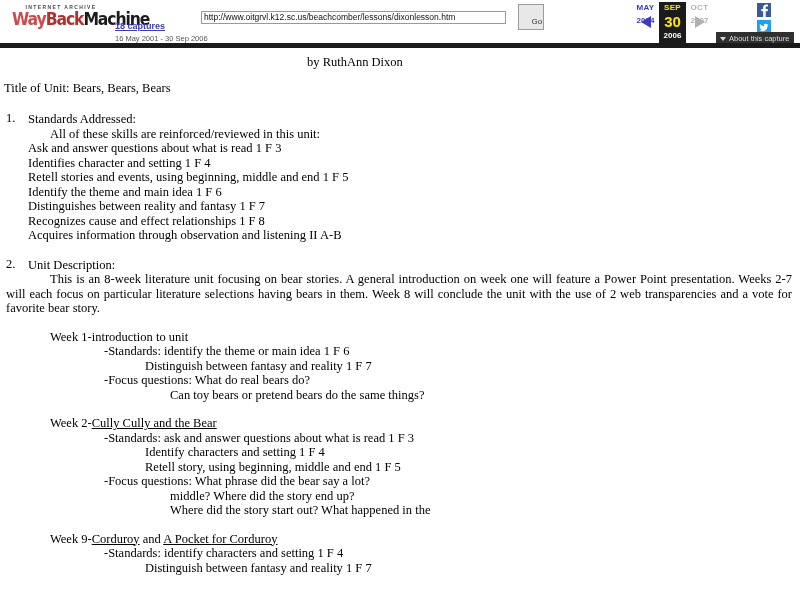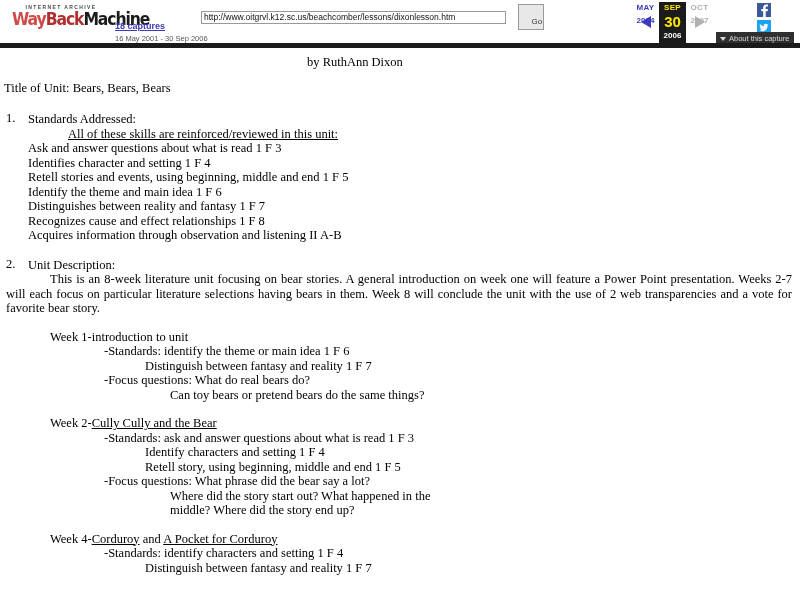--- a/index.html
+++ b/index.html
@@ -224,21 +224,21 @@
     padding-left: 0;
   }
   .num {
     position: absolute;
     left: 6px;
     top: 0;
   }
   .item-head { margin-left: 28px; }
 
   .lvl-1 { margin-left: 28px; }
-  .lvl-2 { margin-left: 68px; text-decoration: underline; }
+  .lvl-2 { margin-left: 50px; }
 
   .para {
     margin-left: 6px;
     text-indent: 44px;
     line-height: 14.5px;
     white-space: normal;
     text-align: justify;
     padding-right: 8px;
   }
 
@@ -370,24 +370,24 @@
     <div class="ind-a ln"><span>-Focus questions: </span><span>What do real bears do?</span></div>
     <div class="ind-c ln">Can toy bears or pretend bears do the same things?</div>
   </div>
 
   <div class="week-block">
     <div class="week-title ln"><span>Week 2-</span><span class="u">Cully Cully and the Bear</span></div>
     <div class="ind-a ln"><span>-Standards: </span><span>ask and answer questions about what is read 1 F 3</span></div>
     <div class="ind-b ln">Identify characters and setting 1 F 4</div>
     <div class="ind-b ln">Retell story, using beginning, middle and end 1 F 5</div>
     <div class="ind-a ln"><span>-Focus questions: </span><span>What phrase did the bear say a lot?</span></div>
+    <div class="ind-c ln">middle? Where did the story end up?</div>
     <div class="ind-c ln">Where did the story start out? What happened in the</div>
-    <div class="ind-c ln">middle? Where did the story end up?</div>
   </div>
 
   <div class="week-block">
-    <div class="week-title ln"><span>Week 4-</span><span class="u">Corduroy</span><span> and </span><span class="u">A Pocket for Corduroy</span></div>
+    <div class="week-title ln"><span>Week 9-</span><span class="u">Corduroy</span><span> and </span><span class="u">A Pocket for Corduroy</span></div>
     <div class="ind-a ln"><span>-Standards: </span><span>identify characters and setting 1 F 4</span></div>
     <div class="ind-b ln">Distinguish between fantasy and reality 1 F 7</div>
 
   </div>
 
 </div>
 
 </body></html>

